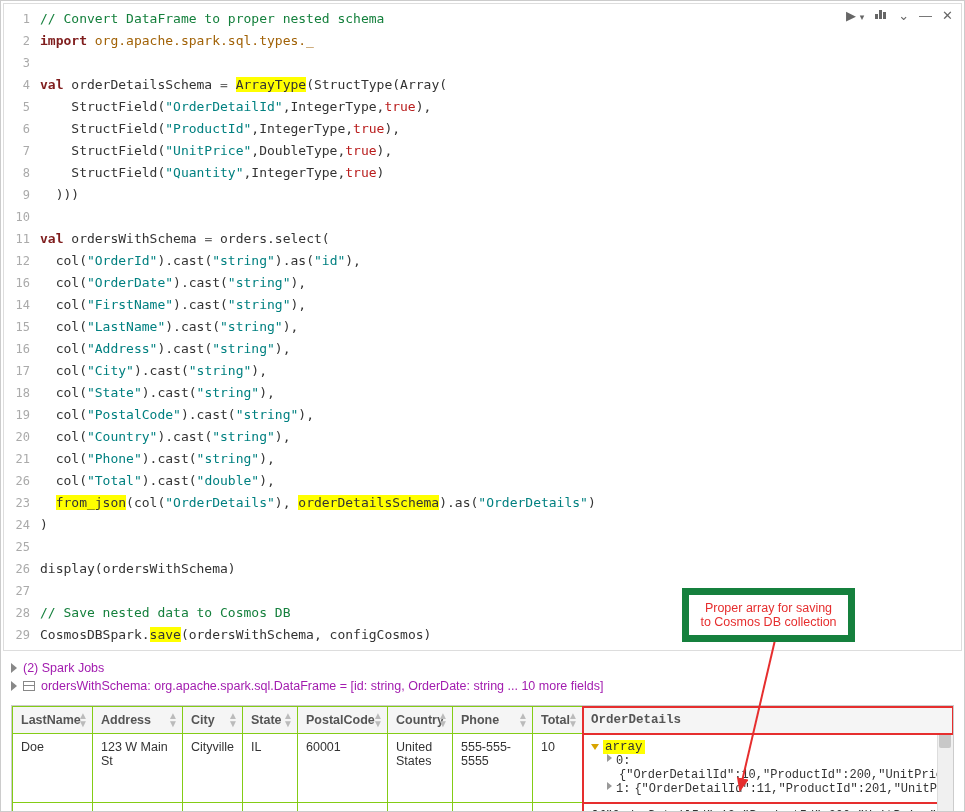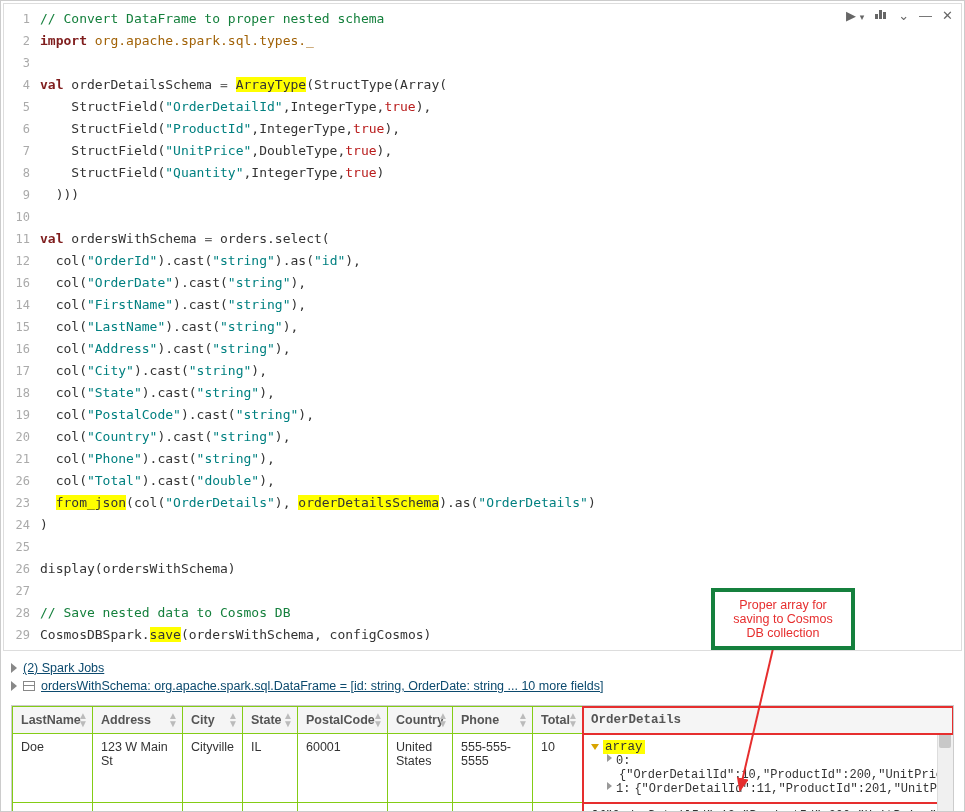--- a/index.html
+++ b/index.html
@@ -58,22 +58,21 @@
   .tok-keyword { color: #7f1d1d; font-weight: 700; }
   .tok-ident   { color: #333; }
   .tok-sym     { color: #666; }
   .tok-string  { color: #008080; }
   .tok-bool    { color: #b91c1c; }
   .tok-pkg     { color: #a16207; }
   .hl { background: #ffff00; }
   .outputs {
     padding: 6px 10px;
     font-size: 12.5px;
-    color: #0c4a6e;
-    text-decoration: underline;
+    color: #a21caf;
   }
   .out-row {
     display: flex;
     align-items: center;
     gap: 6px;
     padding: 2px 0;
     cursor: pointer;
   }
   .tri {
     display: inline-block;
@@ -167,24 +166,24 @@
   .nested-sub {
     padding-left: 28px;
     white-space: nowrap;
     overflow: hidden;
     font-size: 12px;
   }
   .callout {
     position: absolute;
     right: 110px;
     top: 588px;
-    border: 4px solid #15803d;
+    border: 7px solid #15803d;
     background: #fff;
     padding: 6px 10px;
-    width: 144px;
+    width: 173px;
     text-align: center;
     color: #e62e2e;
     font-size: 12.5px;
     z-index: 20;
   }
   svg.arrow {
     position: absolute;
     z-index: 15;
     pointer-events: none;
   }

